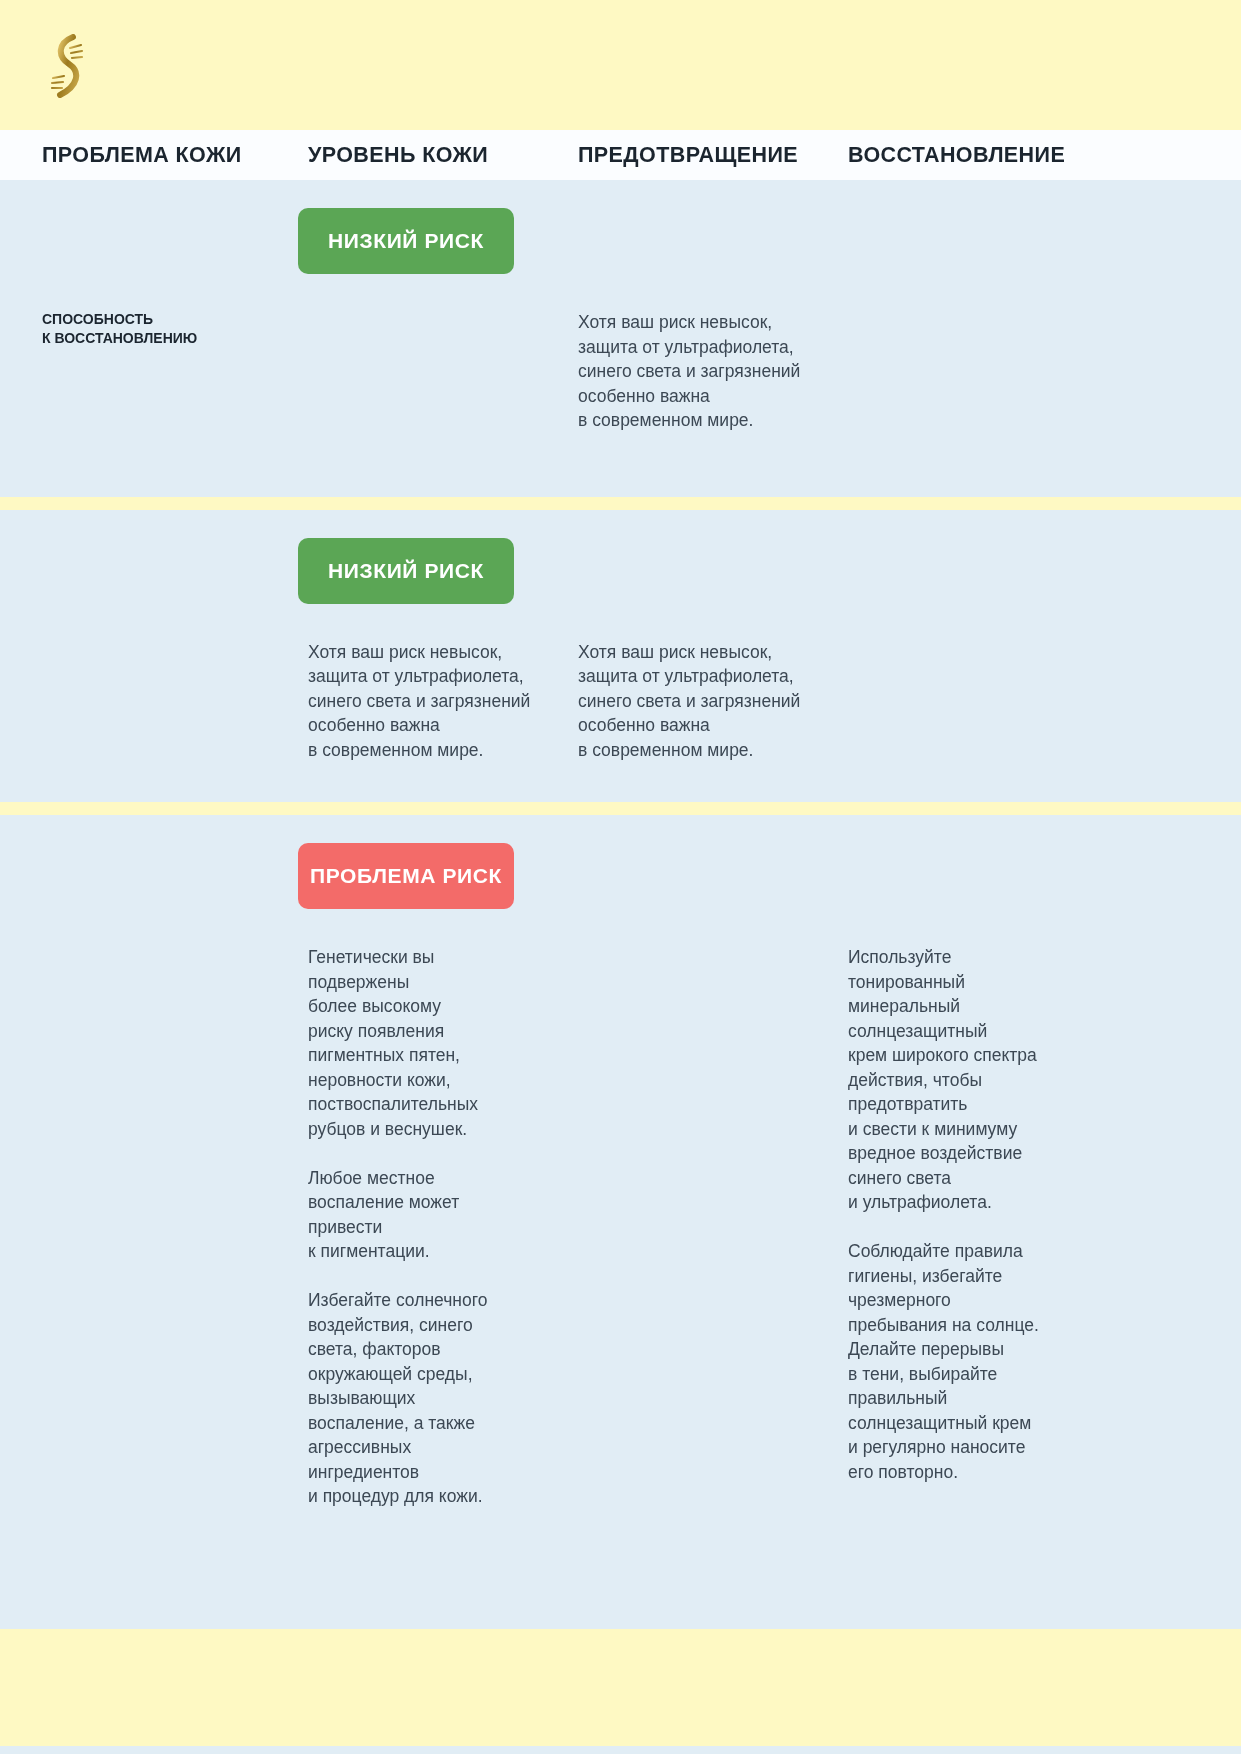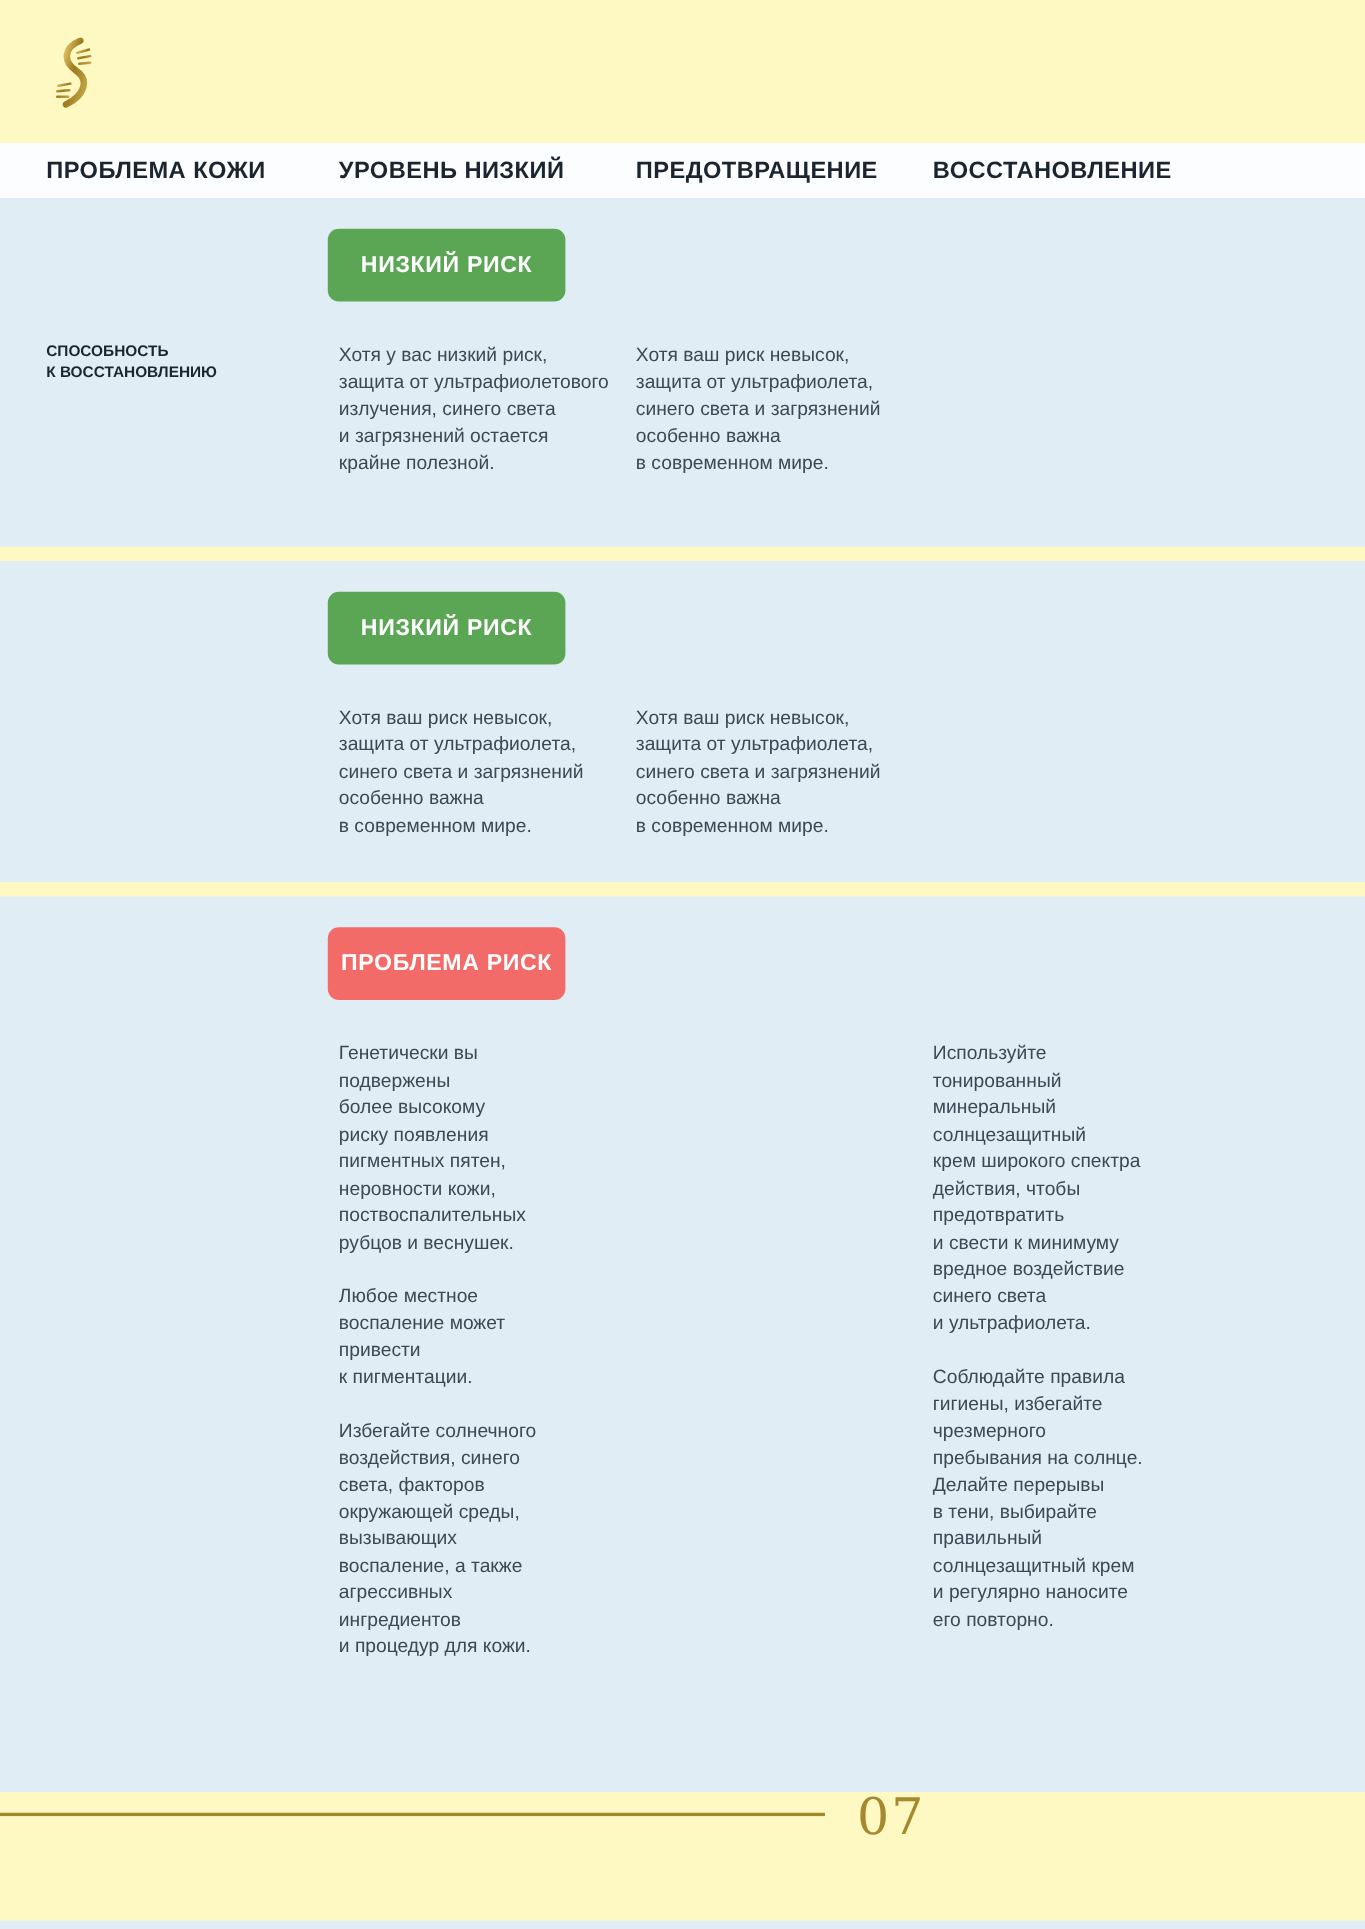--- a/index.html
+++ b/index.html
@@ -143,39 +143,32 @@
         </linearGradient>
       </defs>
       <path d="M27 3 C 12 9, 11 22, 23 30 C 35 38, 32 52, 14 61" fill="none" stroke="url(#gold)" stroke-width="6" stroke-linecap="round"></path>
       <path d="M24 14 L35 11 M25 19 L36 17 M26 24 L36 23" stroke="url(#gold)" stroke-width="2.2" stroke-linecap="round" fill="none"></path>
       <path d="M7 44 L18 42 M6 49 L17 48 M6 54 L16 54" stroke="url(#gold)" stroke-width="2.2" stroke-linecap="round" fill="none"></path>
     </svg>
   </div>
 
   <div class="colheads">
     <div class="colhead">ПРОБЛЕМА КОЖИ</div>
-    <div class="colhead">УРОВЕНЬ НИЗКИЙ</div>
+    <div class="colhead">УРОВЕНЬ КОЖИ</div>
     <div class="colhead">ПРЕДОТВРАЩЕНИЕ</div>
     <div class="colhead">ВОССТАНОВЛЕНИЕ</div>
   </div>
 
   <section class="row sec-1">
     <div class="badge-wrap">
       <div class="badge badge-low">НИЗКИЙ РИСК</div>
     </div>
     <div class="cell-problem">
       <h3 class="problem-title">СПОСОБНОСТЬ
 К ВОССТАНОВЛЕНИЮ</h3>
-    </div>
-    <div class="cell-risk">
-      <p class="body-text">Хотя у вас низкий риск,
-защита от ультрафиолетового
-излучения, синего света
-и загрязнений остается
-крайне полезной.</p>
     </div>
     <div class="cell-prevention">
       <p class="body-text">Хотя ваш риск невысок,
 защита от ультрафиолета,
 синего света и загрязнений
 особенно важна
 в современном мире.</p>
     </div>
     <div class="cell-recovery">
       <p class="body-text"></p>
@@ -253,20 +246,16 @@
 пребывания на солнце.
 Делайте перерывы
 в тени, выбирайте
 правильный
 солнцезащитный крем
 и регулярно наносите
 его повторно.</p>
     </div>
   </section>
 
-  <div class="footer">
-    <div class="gold-rule"></div>
-    <div class="page-number">07</div>
-  </div>
 
   <div class="bottom-strip"></div>
 
 </div>
 
 </body></html>

